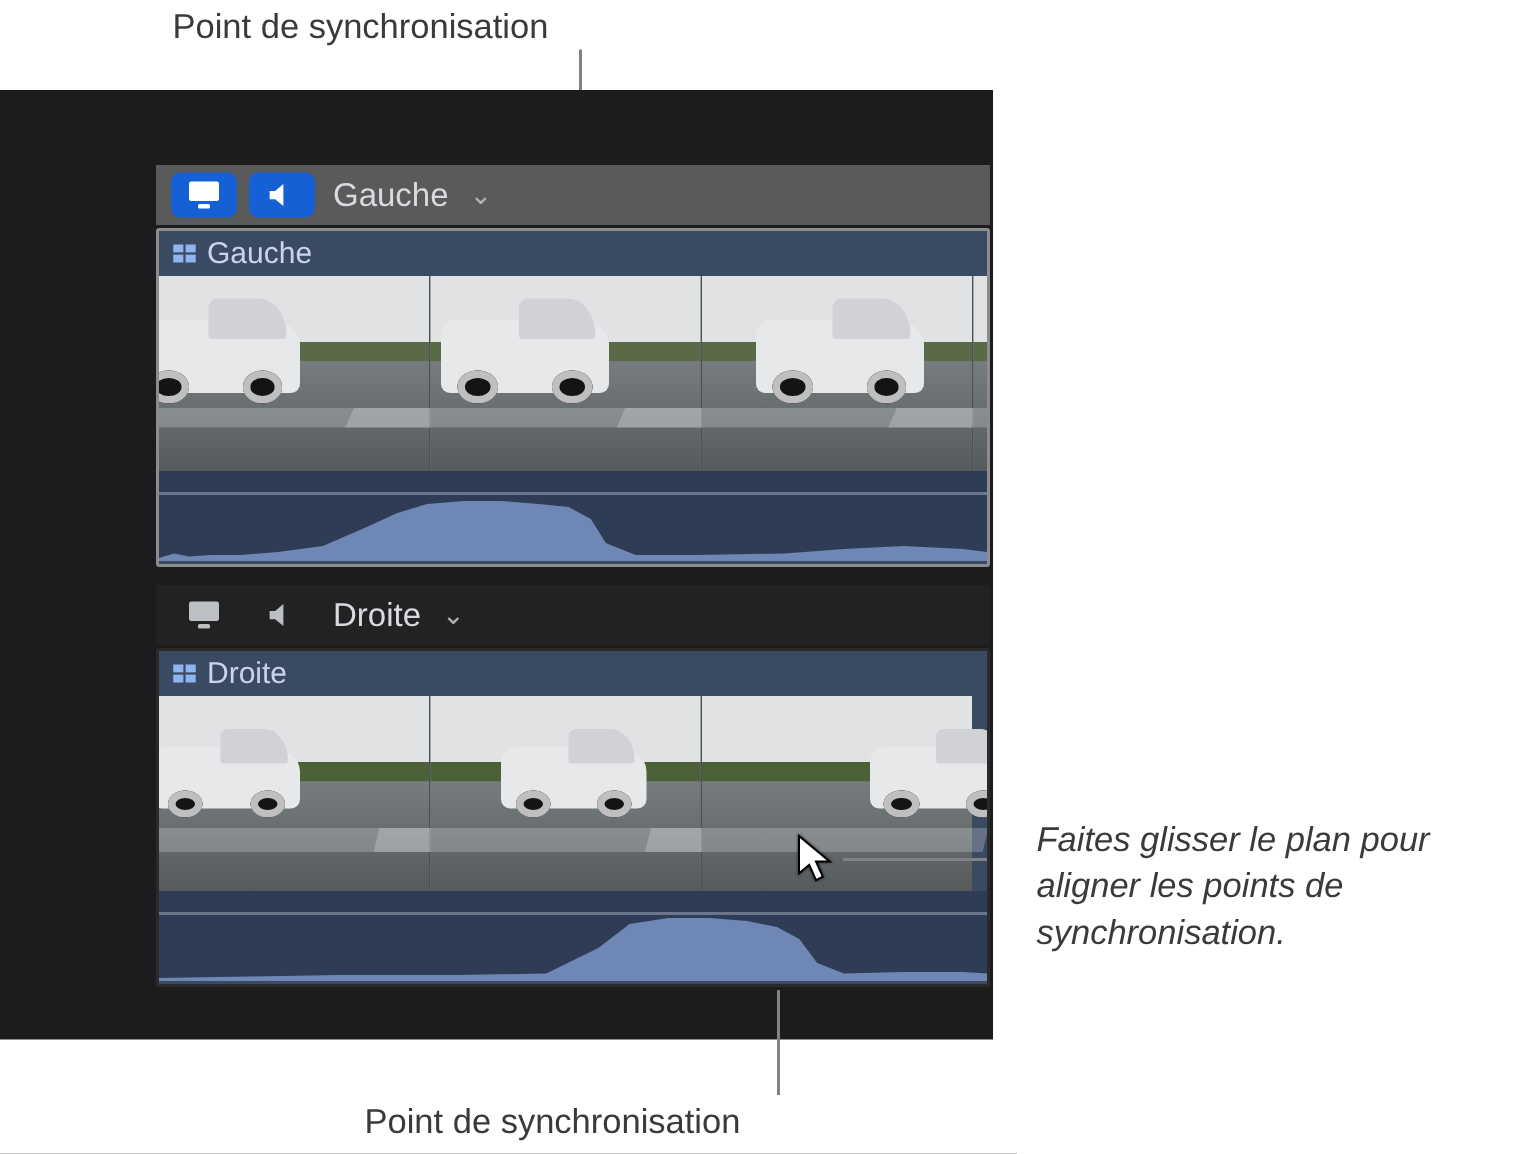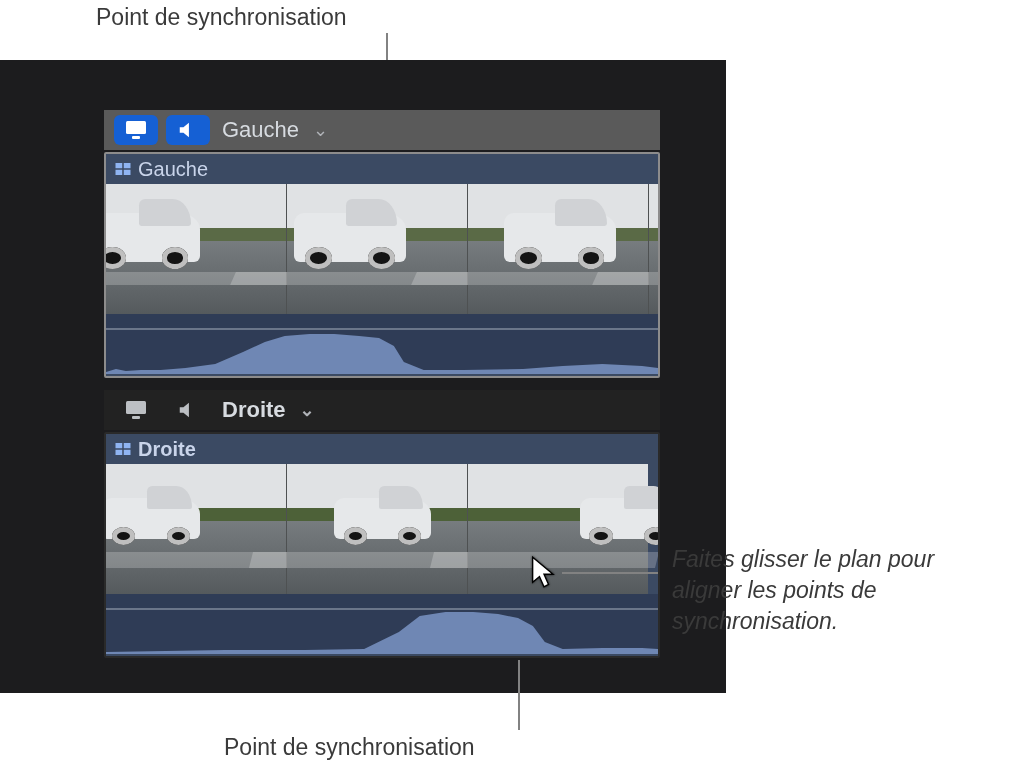--- a/index.html
+++ b/index.html
@@ -1,21 +1,21 @@
 <!DOCTYPE html>
 <html><head>
 <meta charset="utf-8">
 <style>
   html,body{margin:0;padding:0;background:#fff;font-family:-apple-system,Helvetica,Arial,sans-serif;font-size:22px;color:#3a3a3a;}
   .stage{position:relative;width:1019px;height:769px;}
   
-  .app{position:absolute;left:0;top:60px;width:726px;height:633px;background:#1c1c1e;}
+  .app{position:absolute;left:0;top:60px;width:662px;height:633px;background:#1c1c1e;}
   .angle{position:absolute;left:104px;width:556px;height:272px;}
   .angle1{top:50px;}
-  .angle2{top:330px;font-weight:bold;}
+  .angle2{top:330px;}
   .angle-header{height:40px;background:#5a5a5a;display:flex;align-items:center;gap:8px;padding-left:10px;position:relative;}
   .angle2 .angle-header{background:#222;}
   .angle-header .lbl{color:#d7dbe0;font-size:22px;margin-left:4px;}
   .chev{color:#b0b3b8;font-size:18px;margin-left:6px;}
   .icon-box{width:44px;height:30px;border-radius:6px;display:flex;align-items:center;justify-content:center;}
   .icon-active{background:#1560d4;}
   .icon-monitor svg{width:24px;height:24px;}
   .icon-speaker svg{width:22px;height:22px;}
   .clip{position:relative;margin-top:2px;height:226px;border:2px solid #2a2a2a;border-radius:2px;background:#3b4a63;box-sizing:border-box;}
   .angle1 .clip{border-color:#8d8c8c;}
@@ -40,21 +40,21 @@
   .angle1 .thumb.t3 .car{left:20%;}
   .angle2 .car{width:54%;left:2%;top:26%;height:32%;}
   .angle2 .thumb.t1 .car{left:-2%;}
   .angle2 .thumb.t2 .car{left:26%;}
   .angle2 .thumb.t3 .car{left:62%;}
   .wave{position:relative;height:60px;background:#2f3c56;overflow:hidden;}
   .wave svg{position:absolute;left:0;bottom:0;height:60px;width:100%;}
   .wave .line{position:absolute;left:0;right:0;top:14px;height:2px;background:rgba(220,225,235,.35);}
   
   .anno-line{position:absolute;background:#828282;}
-  .callout{position:absolute;color:#3a3a3a;font-size:23px;line-height:1.35;}
+  .callout{position:absolute;color:#3a3a3a;font-size:23px;line-height:1.35;margin-left:19px;}
   
   .cursor{position:absolute;width:28px;height:34px;pointer-events:none;}
   .cursor svg{width:100%;height:100%;filter:drop-shadow(0 0 1px rgba(0,0,0,.7));}
 </style>
 </head>
 <body>
 
 <div class="stage">
 
   <div class="callout" style="left:96px;top:2px;">Point de synchronisation</div>

